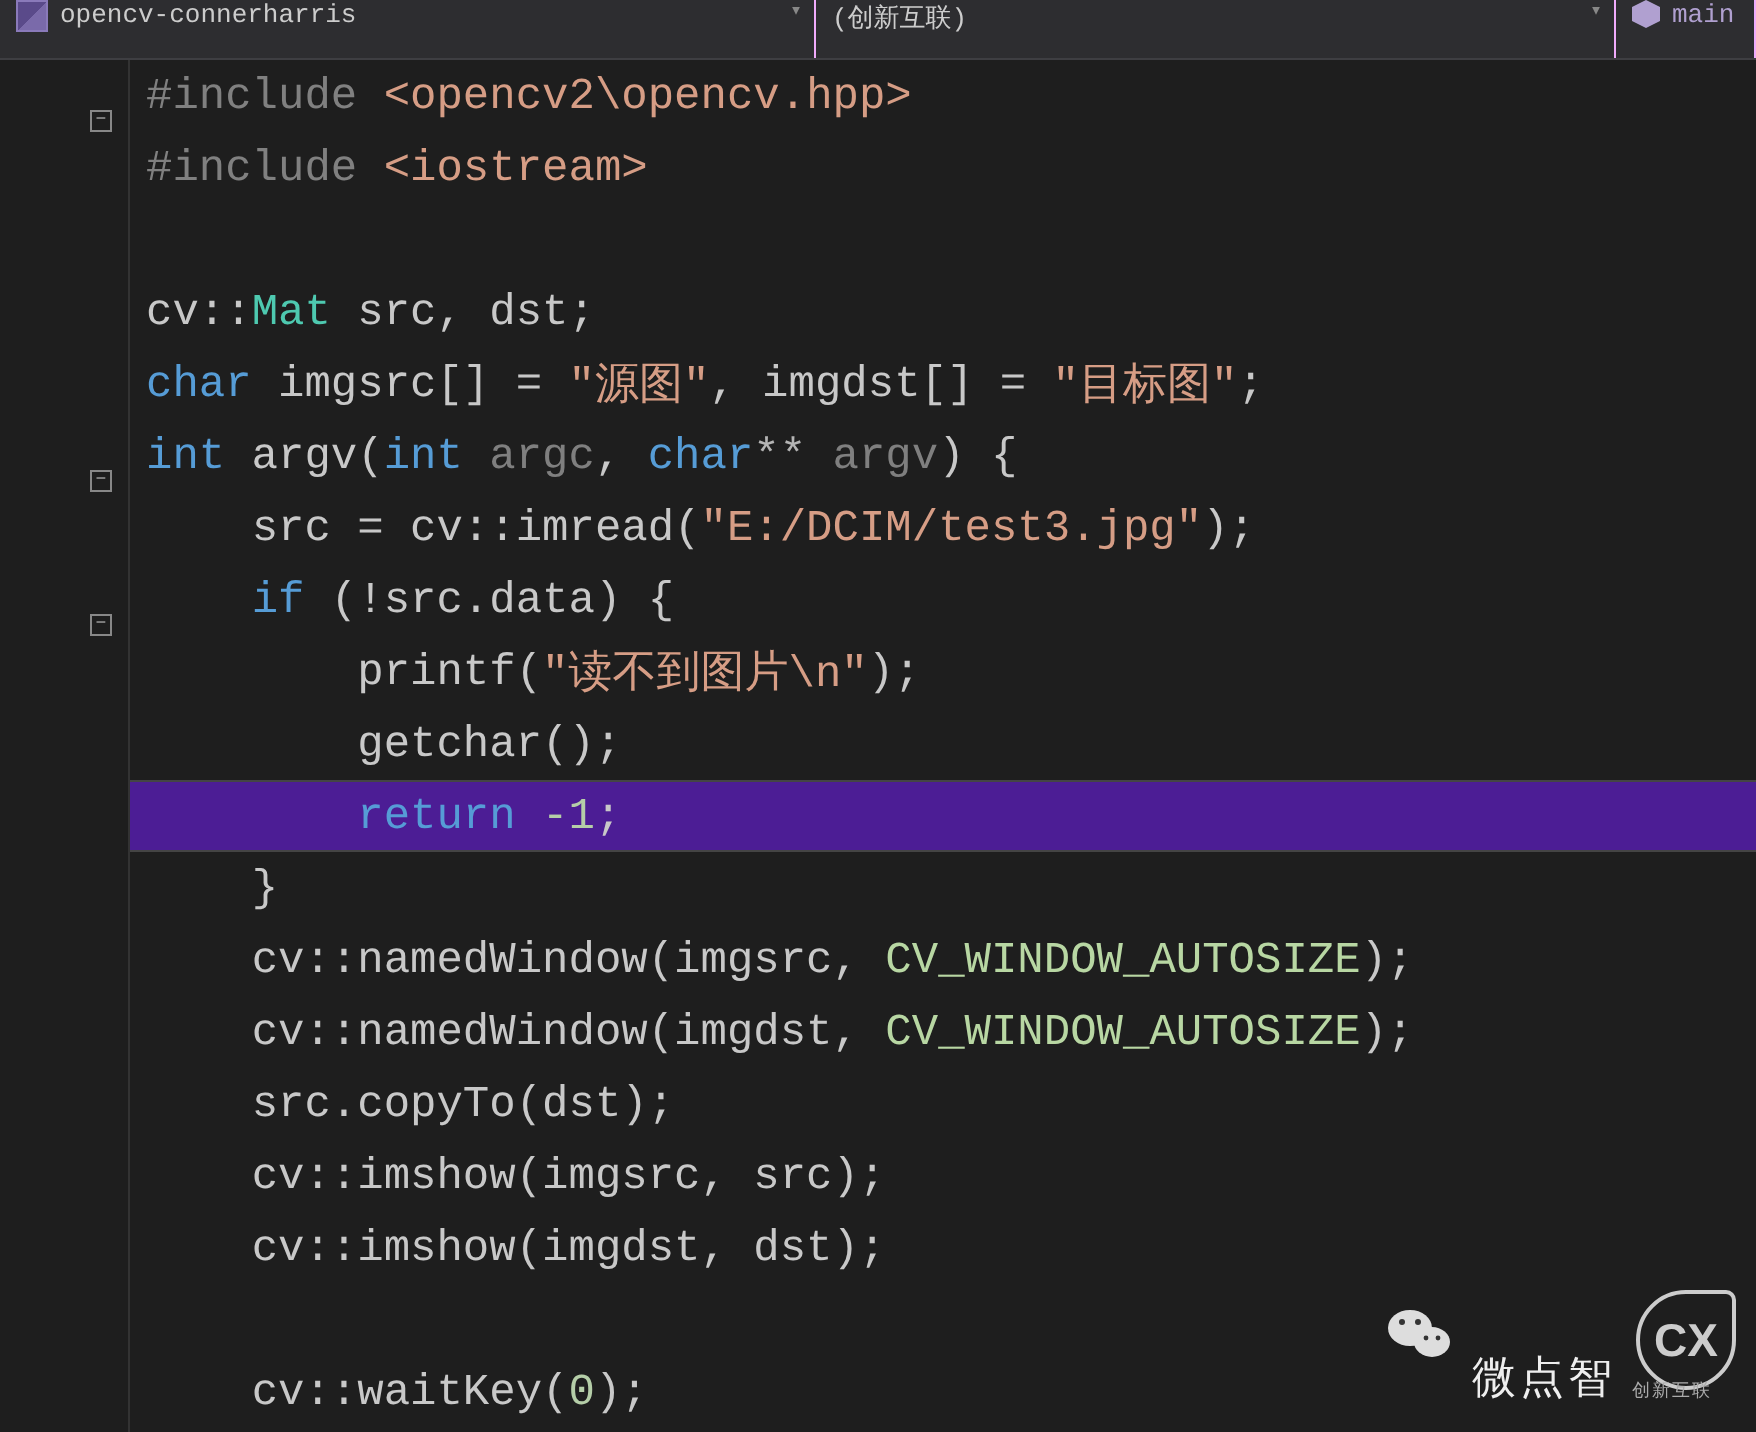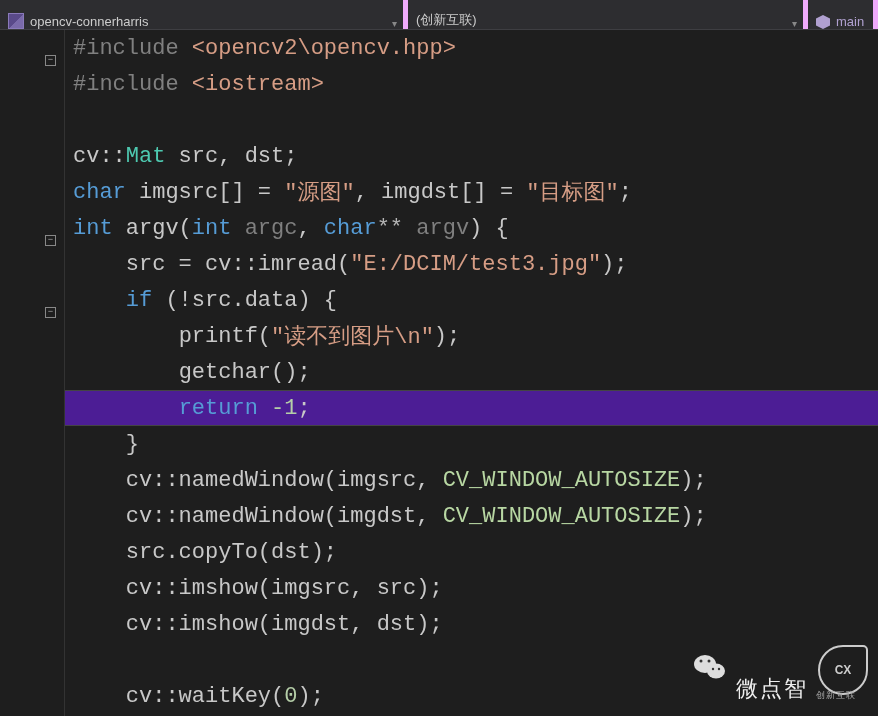--- a/index.html
+++ b/index.html
@@ -17,26 +17,26 @@
       position: relative;
     }
     .topbar {
       display: flex;
       height: 30px;
       background: #2d2d30;
       border-bottom: 1px solid #3e3e42;
     }
     .dropdown {
       display: flex;
-      align-items: flex-end;
+      align-items: flex-start;
       padding: 0 8px;
-      border-right: 5px solid #f0abfc;
+      border-right: 1px solid #f0abfc;
       color: #cccccc;
       font-size: 13px;
-      font-family: Liberation Sans, sans-serif;
+      font-family: Liberation Mono, monospace;
       position: relative;
       cursor: pointer;
     }
     .dropdown-project {
       width: 408px;
     }
     .dropdown-scope {
       width: 400px;
     }
     .dropdown-member {
@@ -143,21 +143,21 @@
       margin-top: 38px;
     }
     .wm-logo {
       width: 50px;
       height: 50px;
       border: 2px solid #ccc;
       border-radius: 50% 10% 50% 50%;
       display: flex;
       align-items: center;
       justify-content: center;
-      font-size: 12px;
+      font-size: 23px;
       color: #ccc;
       font-weight: bold;
       font-family: Arial, sans-serif;
     }
     .wm-sub {
       font-size: 9px;
       color: #aaa;
       position: absolute;
       bottom: 2px;
       right: 12px;

